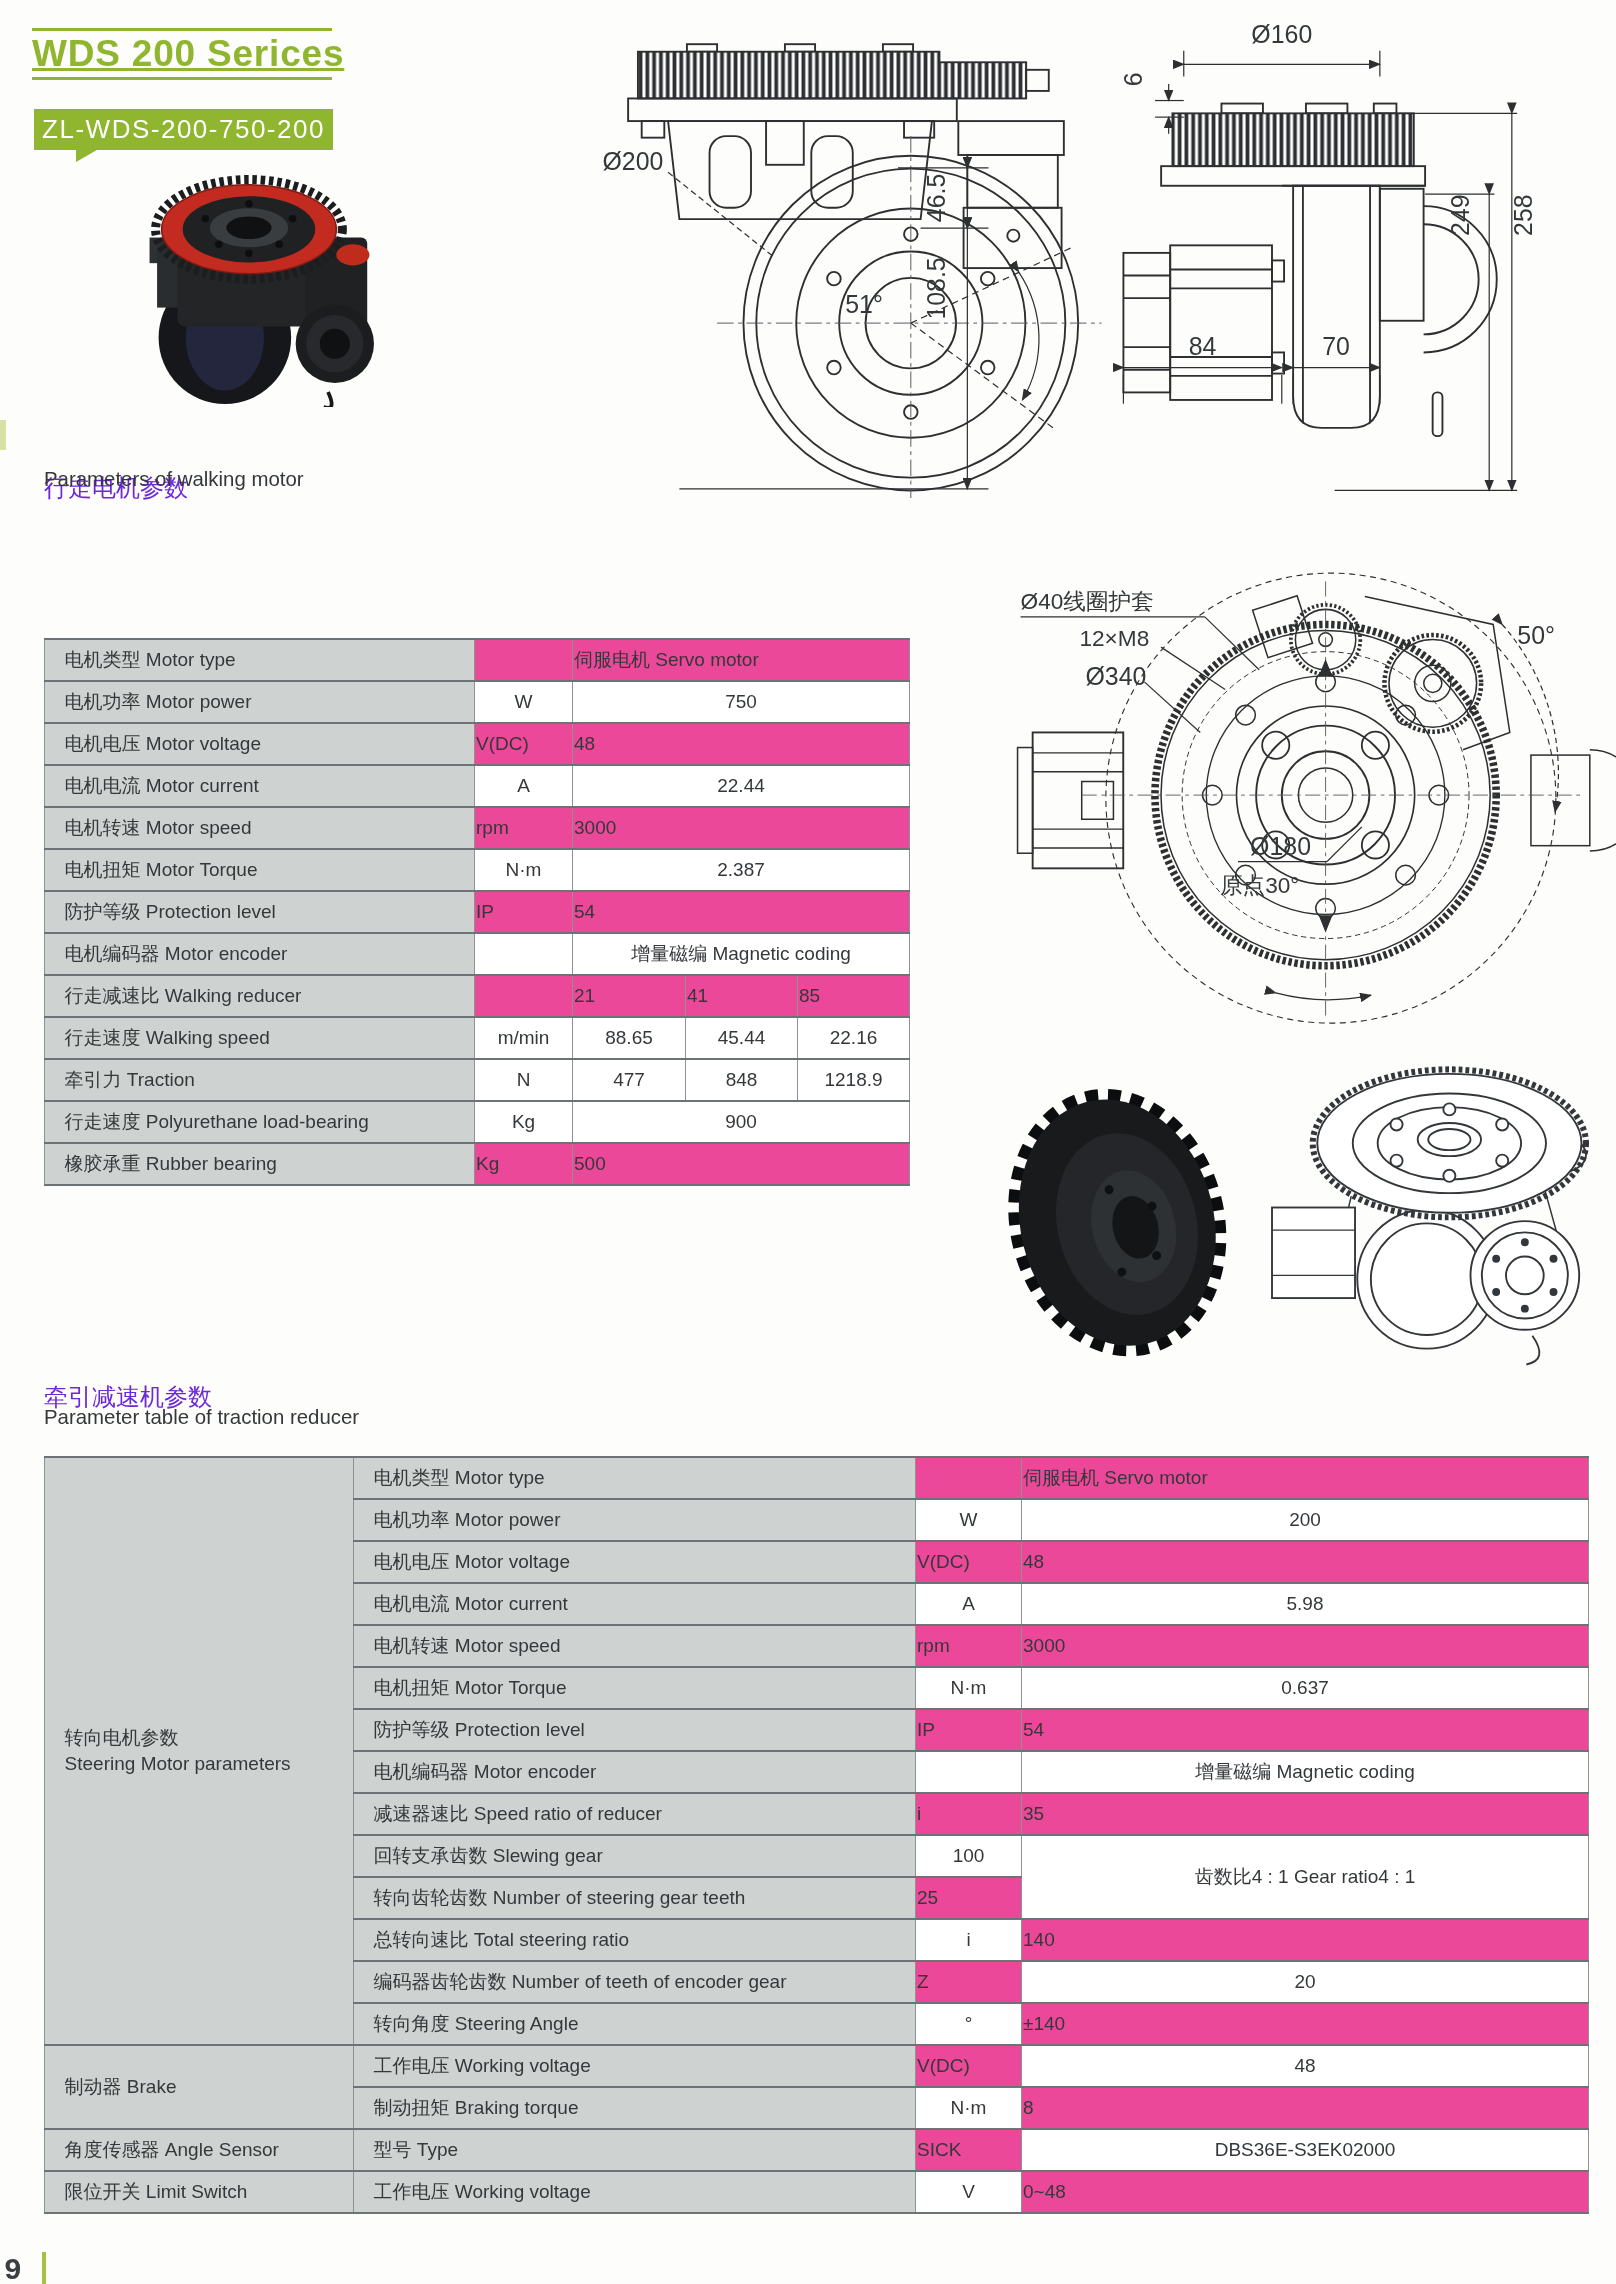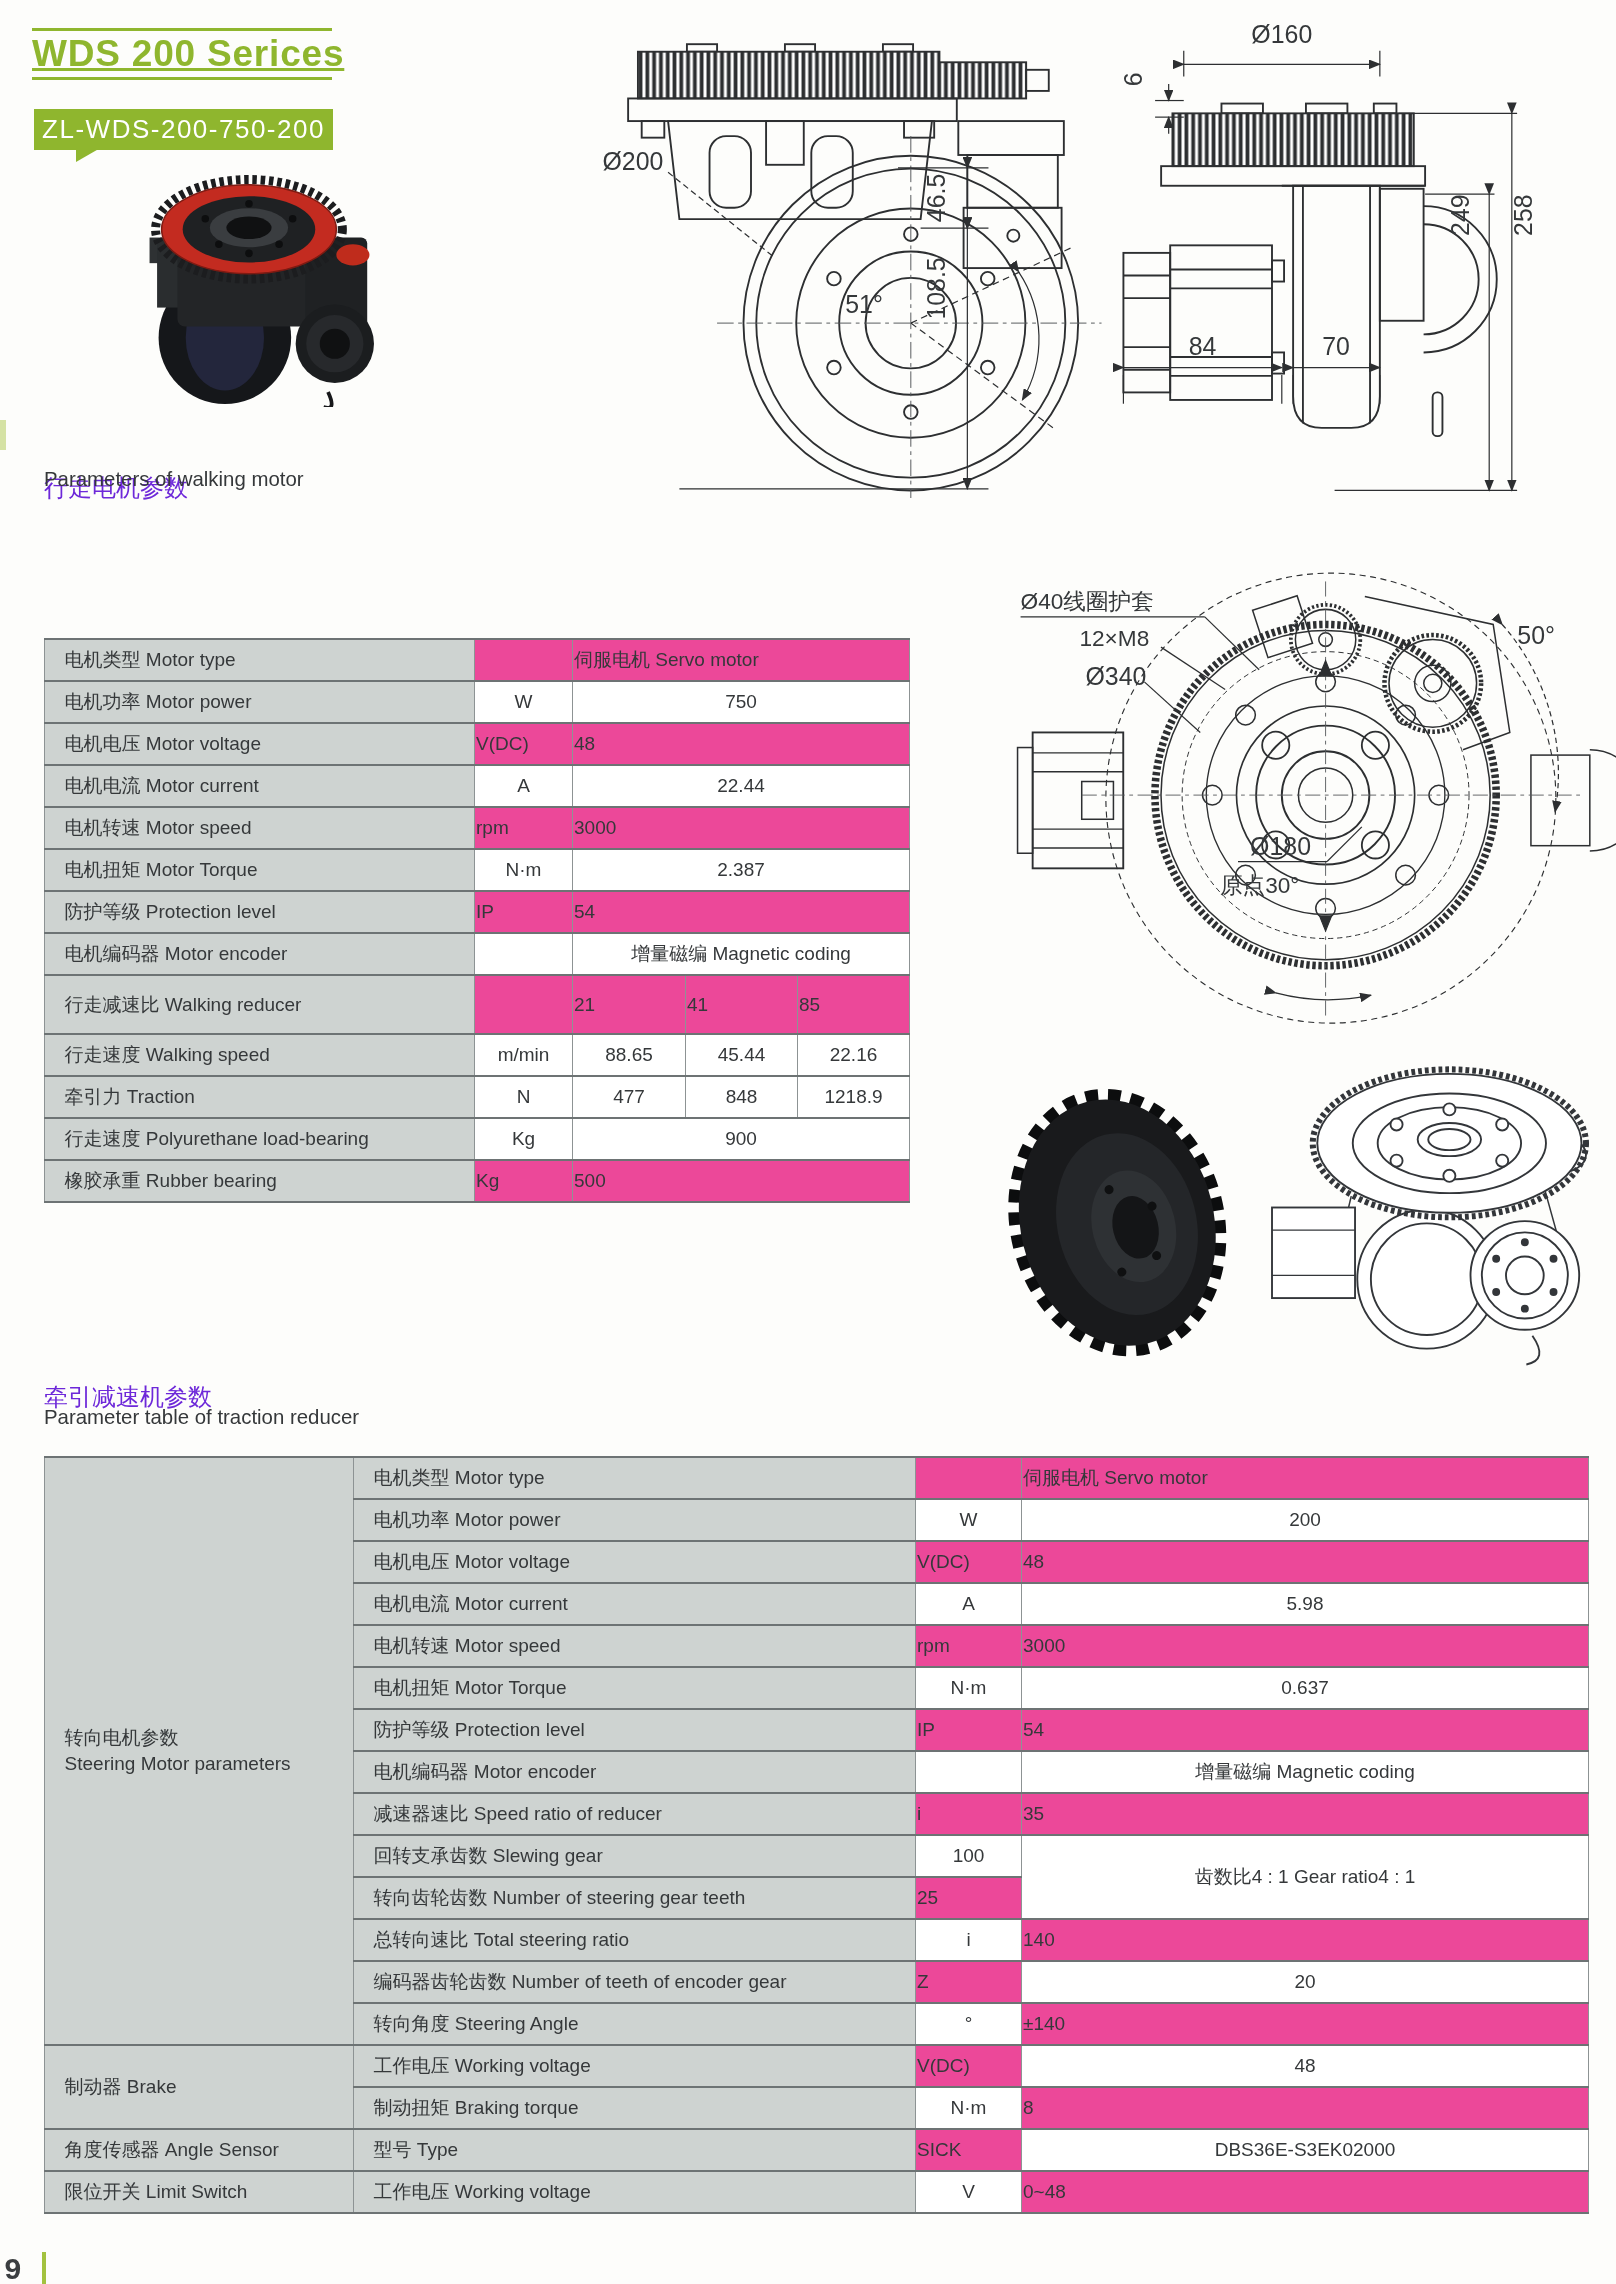--- a/index.html
+++ b/index.html
@@ -242,21 +242,21 @@
     <tr style="height:42px">
       <td class="lab">防护等级 Protection level</td>
       <td class="y">IP</td>
       <td class="y" colspan="3">54</td>
     </tr>
     <tr style="height:42px">
       <td class="lab">电机编码器 Motor encoder</td>
       <td class="w"></td>
       <td class="w" colspan="3">增量磁编 Magnetic coding</td>
     </tr>
-    <tr style="height:59px">
+    <tr style="height:42px">
       <td class="lab">行走减速比 Walking reducer</td>
       <td class="y"></td>
       <td class="y">21</td>
       <td class="y">41</td>
       <td class="y">85</td>
     </tr>
     <tr style="height:42px">
       <td class="lab">行走速度 Walking speed</td>
       <td class="w">m/min</td>
       <td class="w">88.65</td>

